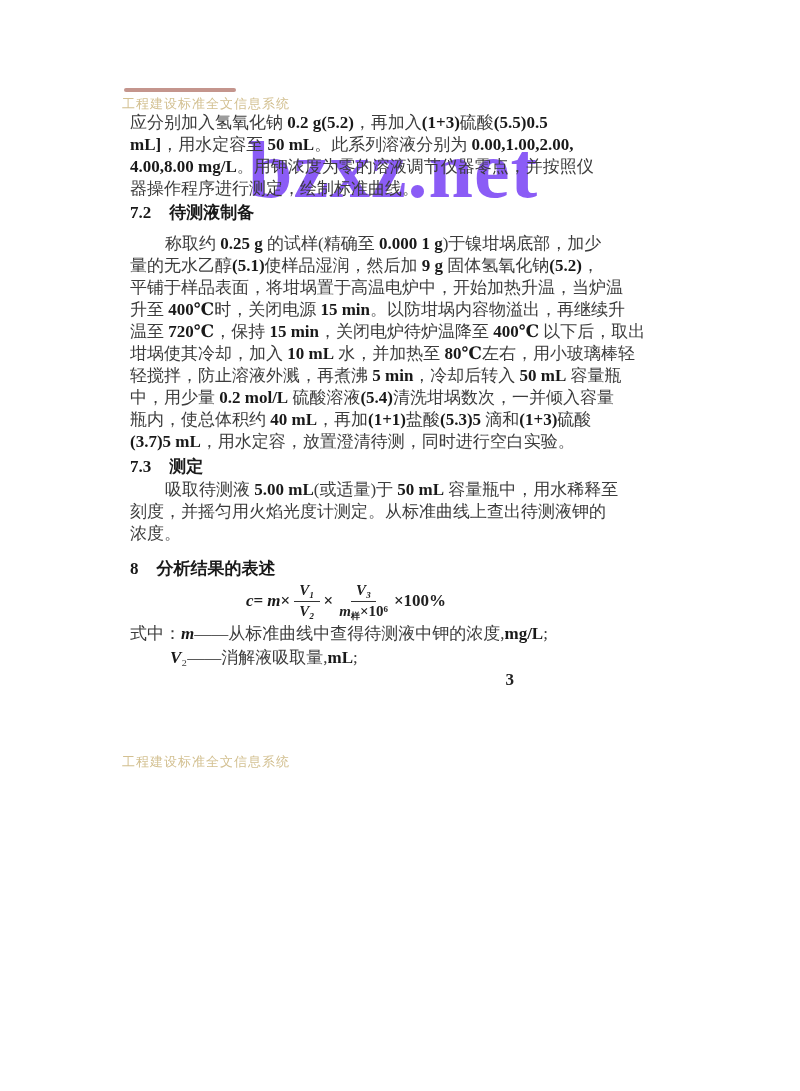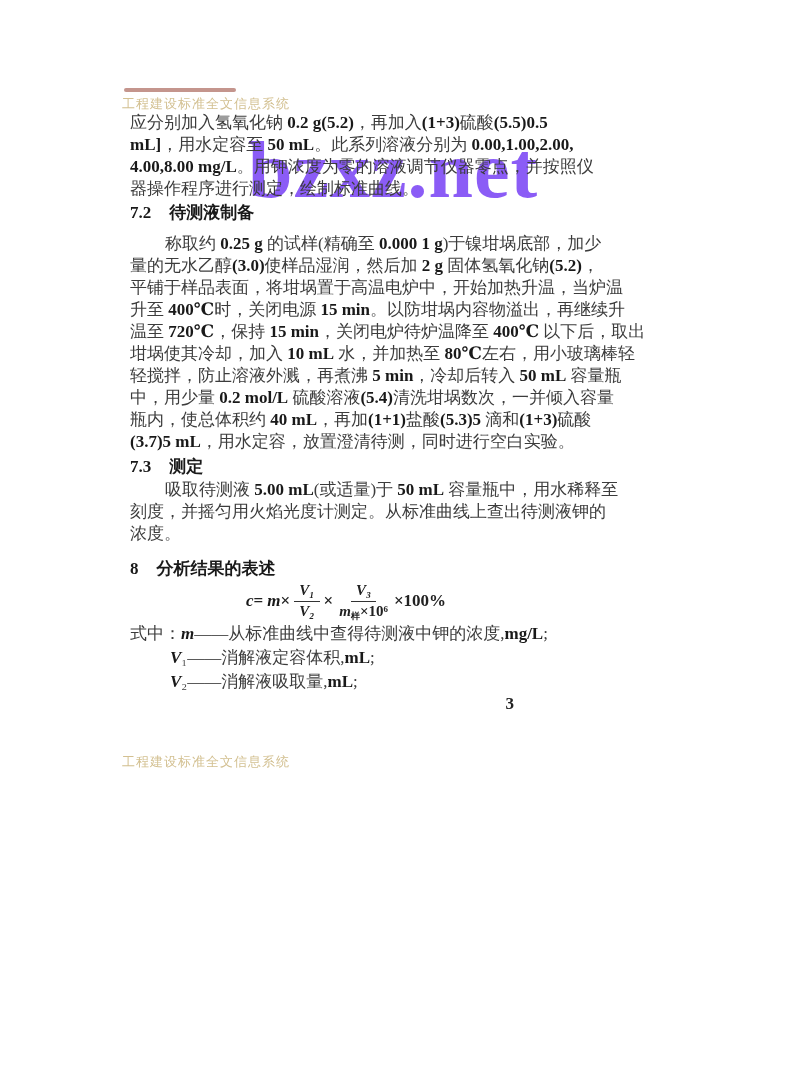--- a/index.html
+++ b/index.html
@@ -78,21 +78,21 @@
         <div class="line"><b>mL]</b>，用水定容至 <b>50 mL</b>。此系列溶液分别为 <b>0.00,1.00,2.00,</b></div>
         <div class="line"><b>4.00,8.00 mg/L</b>。用钾浓度为零的溶液调节仪器零点，并按照仪</div>
         <div class="line">器操作程序进行测定，绘制标准曲线。</div>
       </div>
 
     <div class="heading h-72">
       <span class="hnum">7.2</span><span class="htitle">待测液制备</span>
     </div>
     <div class="para indent p-72">
         <div class="line">称取约 <b>0.25 g</b> 的试样(精确至 <b>0.000 1 g</b>)于镍坩埚底部，加少</div>
-        <div class="line">量的无水乙醇<b>(3.0)</b>使样品湿润，然后加 <b>2 g</b> 固体氢氧化钠<b>(5.2)</b>，</div>
+        <div class="line">量的无水乙醇<b>(5.1)</b>使样品湿润，然后加 <b>9 g</b> 固体氢氧化钠<b>(5.2)</b>，</div>
         <div class="line">平铺于样品表面，将坩埚置于高温电炉中，开始加热升温，当炉温</div>
         <div class="line">升至 <b>400℃</b>时，关闭电源 <b>15 min</b>。以防坩埚内容物溢出，再继续升</div>
         <div class="line">温至 <b>720℃</b>，保持 <b>15 min</b>，关闭电炉待炉温降至 <b>400℃</b> 以下后，取出</div>
         <div class="line">坩埚使其冷却，加入 <b>10 mL</b> 水，并加热至 <b>80℃</b>左右，用小玻璃棒轻</div>
         <div class="line">轻搅拌，防止溶液外溅，再煮沸 <b>5 min</b>，冷却后转入 <b>50 mL</b> 容量瓶</div>
         <div class="line">中，用少量 <b>0.2 mol/L</b> 硫酸溶液<b>(5.4)</b>清洗坩埚数次，一并倾入容量</div>
         <div class="line">瓶内，使总体积约 <b>40 mL</b>，再加<b>(1+1)</b>盐酸<b>(5.3)5</b> 滴和<b>(1+3)</b>硫酸</div>
         <div class="line"><b>(3.7)5 mL</b>，用水定容，放置澄清待测，同时进行空白实验。</div>
       </div>
 
@@ -122,21 +122,20 @@
             <span>m</span>
             <span class="fsub">样</span>
             <span class="upright">×10⁶</span>
           </span>
       </span>
       <span class="op">×100%</span>
     </div>
 
     <div class="defs">
         <div class="line">式中：<i>m</i>——从标准曲线中查得待测液中钾的浓度,<b>mg/L</b>;</div>
-        <div class="line"><i>V</i>₁——消解液定容体积,<b>mL</b>;</div>
         <div class="line"><i>V</i>₂——消解液吸取量,<b>mL</b>;</div>
       </div>
 
     <div class="page-number">3</div>
 
   </div>
 
   <div class="corner-banner banner-bottom">工程建设标准全文信息系统</div>
 
 </div>

